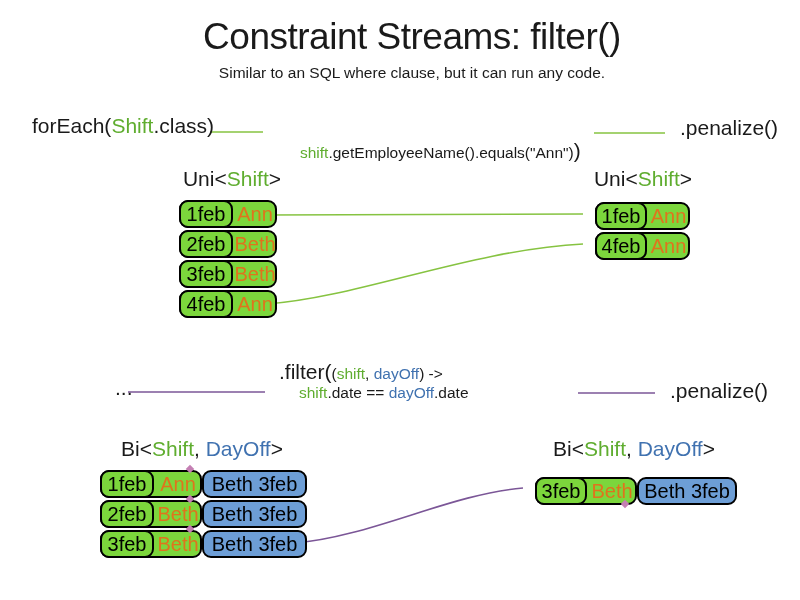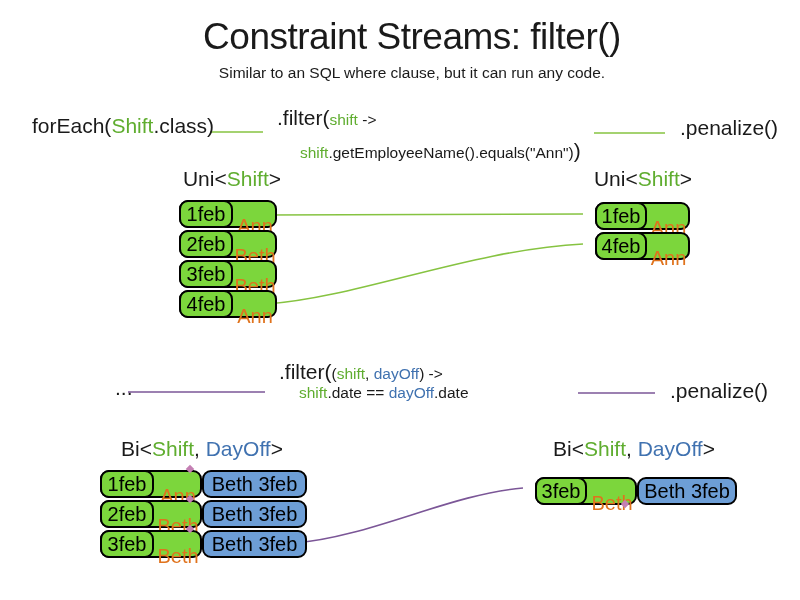--- a/index.html
+++ b/index.html
@@ -21,21 +21,21 @@
   .layer *{pointer-events:auto;}
   .row{position:relative;height:28px;margin-bottom:2px;}
   .cellbg{position:absolute;top:0;height:28px;background:#7CD63C;border:2px solid #000;
           border-radius:9px;box-sizing:border-box;}
   .bluecell{position:absolute;top:0;height:28px;background:#6D9ED6;border:2px solid #000;
           border-radius:9px;box-sizing:border-box;display:flex;align-items:center;justify-content:center;
           font-size:20px;color:#000;}
   .datecell{position:absolute;left:0;top:0;height:28px;background:#7CD63C;border:2px solid #000;
           border-radius:9px;box-sizing:border-box;display:flex;align-items:center;justify-content:center;
           font-size:20px;color:#000;}
-  .namecell{position:absolute;top:12px;height:28px;display:flex;align-items:center;justify-content:center;
+  .namecell{position:absolute;top:0;height:28px;display:flex;align-items:center;justify-content:center;
           font-size:20px;}
   .diamond{position:absolute;width:6px;height:6px;background:#C47FB3;transform:rotate(45deg);z-index:2;}
 </style>
 </head>
 <body>
 
 <svg class="wires" width="800" height="600" viewBox="0 0 800 600">
   <path d="M210 132 L263 132" stroke="#86C341" stroke-width="1.6" fill="none"></path>
   <path d="M594 133 L665 133" stroke="#86C341" stroke-width="1.6" fill="none"></path>
   <path d="M265 215 L583 214" stroke="#86C341" stroke-width="1.6" fill="none"></path>
@@ -47,23 +47,20 @@
 
 <div class="layer">
 
   <div class="abs ctr title" style="left:0;top:16px;width:800px;">Constraint Streams: filter()</div>
   <div class="abs ctr subtitle" style="left:0;top:64px;width:800px;">Similar to an SQL where clause, but it can run any code.</div>
 
   <div class="abs big" style="left:20px;top:114px;text-align:right;">
     <span>forEach(</span><span class="green-t">Shift</span><span>.class)</span>
   </div>
 
-  <div class="abs" style="left:265px;top:106px;">
-    <span class="big">.filter(</span><span class="small green-t">shift</span><span class="small"> -&gt;</span>
-  </div>
   <div class="abs" style="left:288px;top:139px;">
     <span class="small green-t">shift</span><span class="small">.getEmployeeName().equals("Ann")</span><span class="big">)</span>
   </div>
 
   <div class="abs big" style="left:668px;top:116px;">.penalize()</div>
 
   <div class="abs ctr big" style="left:150px;top:167px;width:140px;">
     <span>Uni&lt;</span><span class="green-t">Shift</span><span>&gt;</span>
   </div>
   <div class="abs ctr big" style="left:561px;top:167px;width:140px;">

